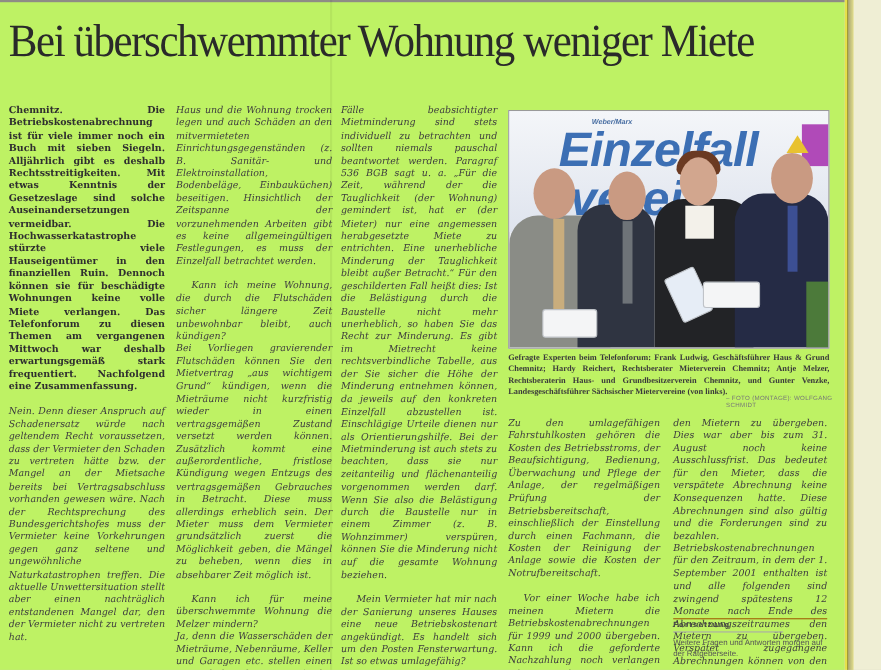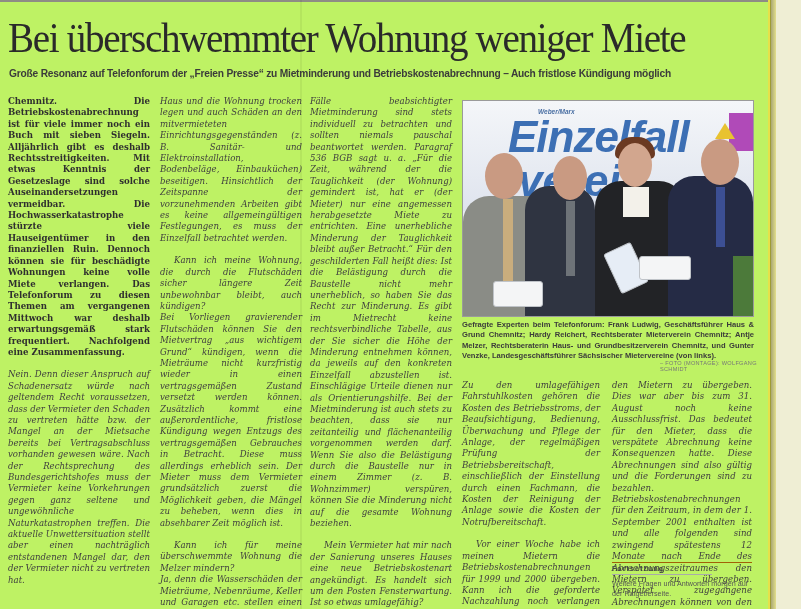--- a/index.html
+++ b/index.html
@@ -41,34 +41,33 @@
   .hair3{position:absolute;left:152px;top:36px;width:40px;height:22px;border-radius:20px 20px 6px 6px;background:#6b3a22;}
   .tie1{position:absolute;left:40px;top:98px;width:10px;height:85px;background:#c9ad7d;}
   .tie2{position:absolute;left:103px;top:100px;width:9px;height:75px;background:#6e7378;}
   .collar3{position:absolute;left:160px;top:86px;width:26px;height:30px;background:#f3f1ea;}
   .tie4{position:absolute;left:253px;top:86px;width:9px;height:60px;background:#3c4f93;}
   .phone{position:absolute;background:#f4f5f6;border:1px solid #bfc3c8;border-radius:3px;}
   .ph1{left:30px;top:180px;width:48px;height:24px;}
   .ph2{left:148px;top:145px;width:28px;height:42px;transform:rotate(-25deg);background:#e6edf6;}
   .ph3{left:176px;top:155px;width:50px;height:22px;}
   .green{position:absolute;right:0;bottom:0;width:20px;height:60px;background:#4c7a3a;}
-  .caption{position:absolute;left:462px;top:320px;width:292px;font-family:Liberation Sans, sans-serif;font-weight:bold;font-size:7.6px;line-height:10.3px;color:#3b3b3b;text-align:justify;}
+  .caption{position:absolute;left:462px;top:320px;width:292px;font-family:Liberation Serif, serif;font-weight:bold;font-size:7.6px;line-height:10.3px;color:#3b3b3b;text-align:justify;}
   .credit{position:absolute;left:660px;top:360px;font-family:"Liberation Sans",sans-serif;font-size:5.6px;letter-spacing:0.3px;color:#777;text-transform:uppercase;}
   .fort{position:absolute;left:612px;top:562px;width:140px;border-top:1px solid #a16207;}
   .fort-h{font-family:"Liberation Sans",sans-serif;font-weight:bold;font-size:6.8px;letter-spacing:1.2px;color:#444;margin-top:2px;border-bottom:1px solid #aaa;padding-bottom:2px;width:100px;}
   .fort-t{font-family:"Liberation Sans",sans-serif;font-size:7.2px;line-height:9.6px;color:#555;margin-top:4px;}
 </style>
 </head>
 <body>
 
 <div class="page">
   <div class="fold"></div>
 
   <h1>Bei überschwemmter Wohnung weniger Miete</h1>
-  <div class="sub">Große Resonanz auf Telefonforum der „Freien Presse“ zu Mietminderung und Betriebskostenabrechnung – Auch fristlose Kündigung möglich</div>
 
   <div class="col c1">
     <p class="lead">Chemnitz. Die Betriebskostenabrechnung ist für viele immer noch ein Buch mit sieben Siegeln. Alljährlich gibt es deshalb Rechtsstreitigkeiten. Mit etwas Kenntnis der Gesetzeslage sind solche Auseinandersetzungen vermeidbar. Die Hochwasserkatastrophe stürzte viele Hauseigentümer in den finanziellen Ruin. Dennoch können sie für beschädigte Wohnungen keine volle Miete verlangen. Das Telefonforum zu diesen Themen am vergangenen Mittwoch war deshalb erwartungsgemäß stark frequentiert. Nachfolgend eine Zusammenfassung.</p>
     <p class="a">Nein. Denn dieser Anspruch auf Schadenersatz würde nach geltendem Recht voraussetzen, dass der Vermieter den Schaden zu vertreten hätte bzw. der Mangel an der Mietsache bereits bei Vertragsabschluss vorhanden gewesen wäre. Nach der Rechtsprechung des Bundesgerichtshofes muss der Vermieter keine Vorkehrungen gegen ganz seltene und ungewöhnliche Naturkatastrophen treffen. Die aktuelle Unwettersituation stellt aber einen nachträglich entstandenen Mangel dar, den der Vermieter nicht zu vertreten hat.</p>
 
   </div>
 
   <div class="col c2">
     <p class="a">Haus und die Wohnung trocken legen und auch Schäden an den mitvermieteten Einrichtungsgegenständen (z. B. Sanitär- und Elektroinstallation, Bodenbeläge, Einbauküchen) beseitigen. Hinsichtlich der Zeitspanne der vorzunehmenden Arbeiten gibt es keine allgemeingültigen Festlegungen, es muss der Einzelfall betrachtet werden.</p>
     <p class="q">Kann ich meine Wohnung, die durch die Flutschäden sicher längere Zeit unbewohnbar bleibt, auch kündigen?</p>

